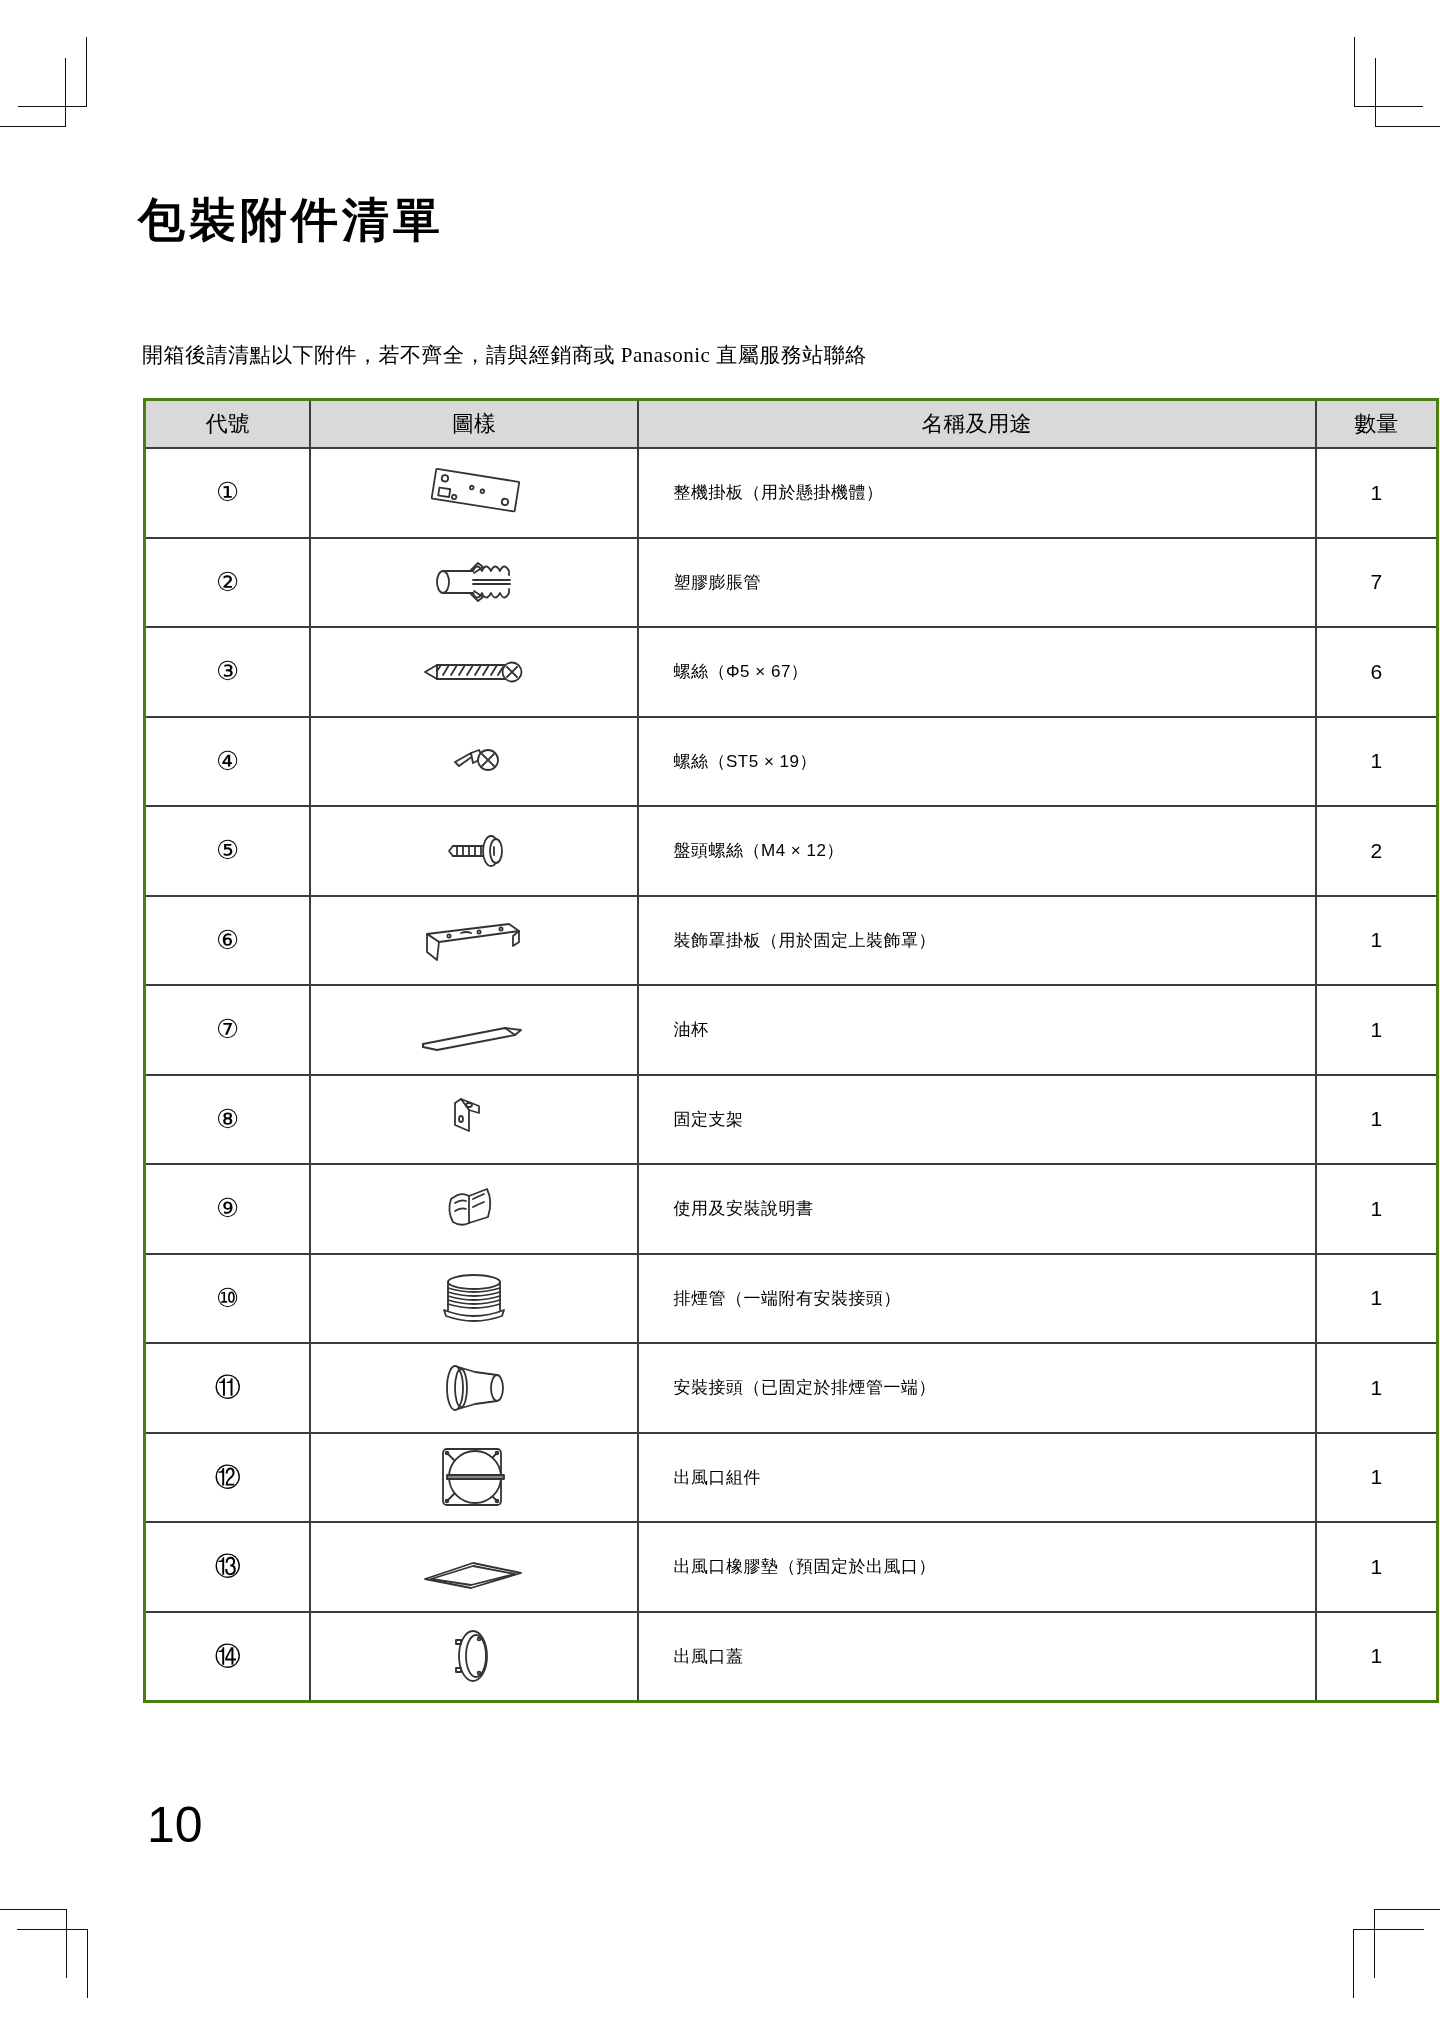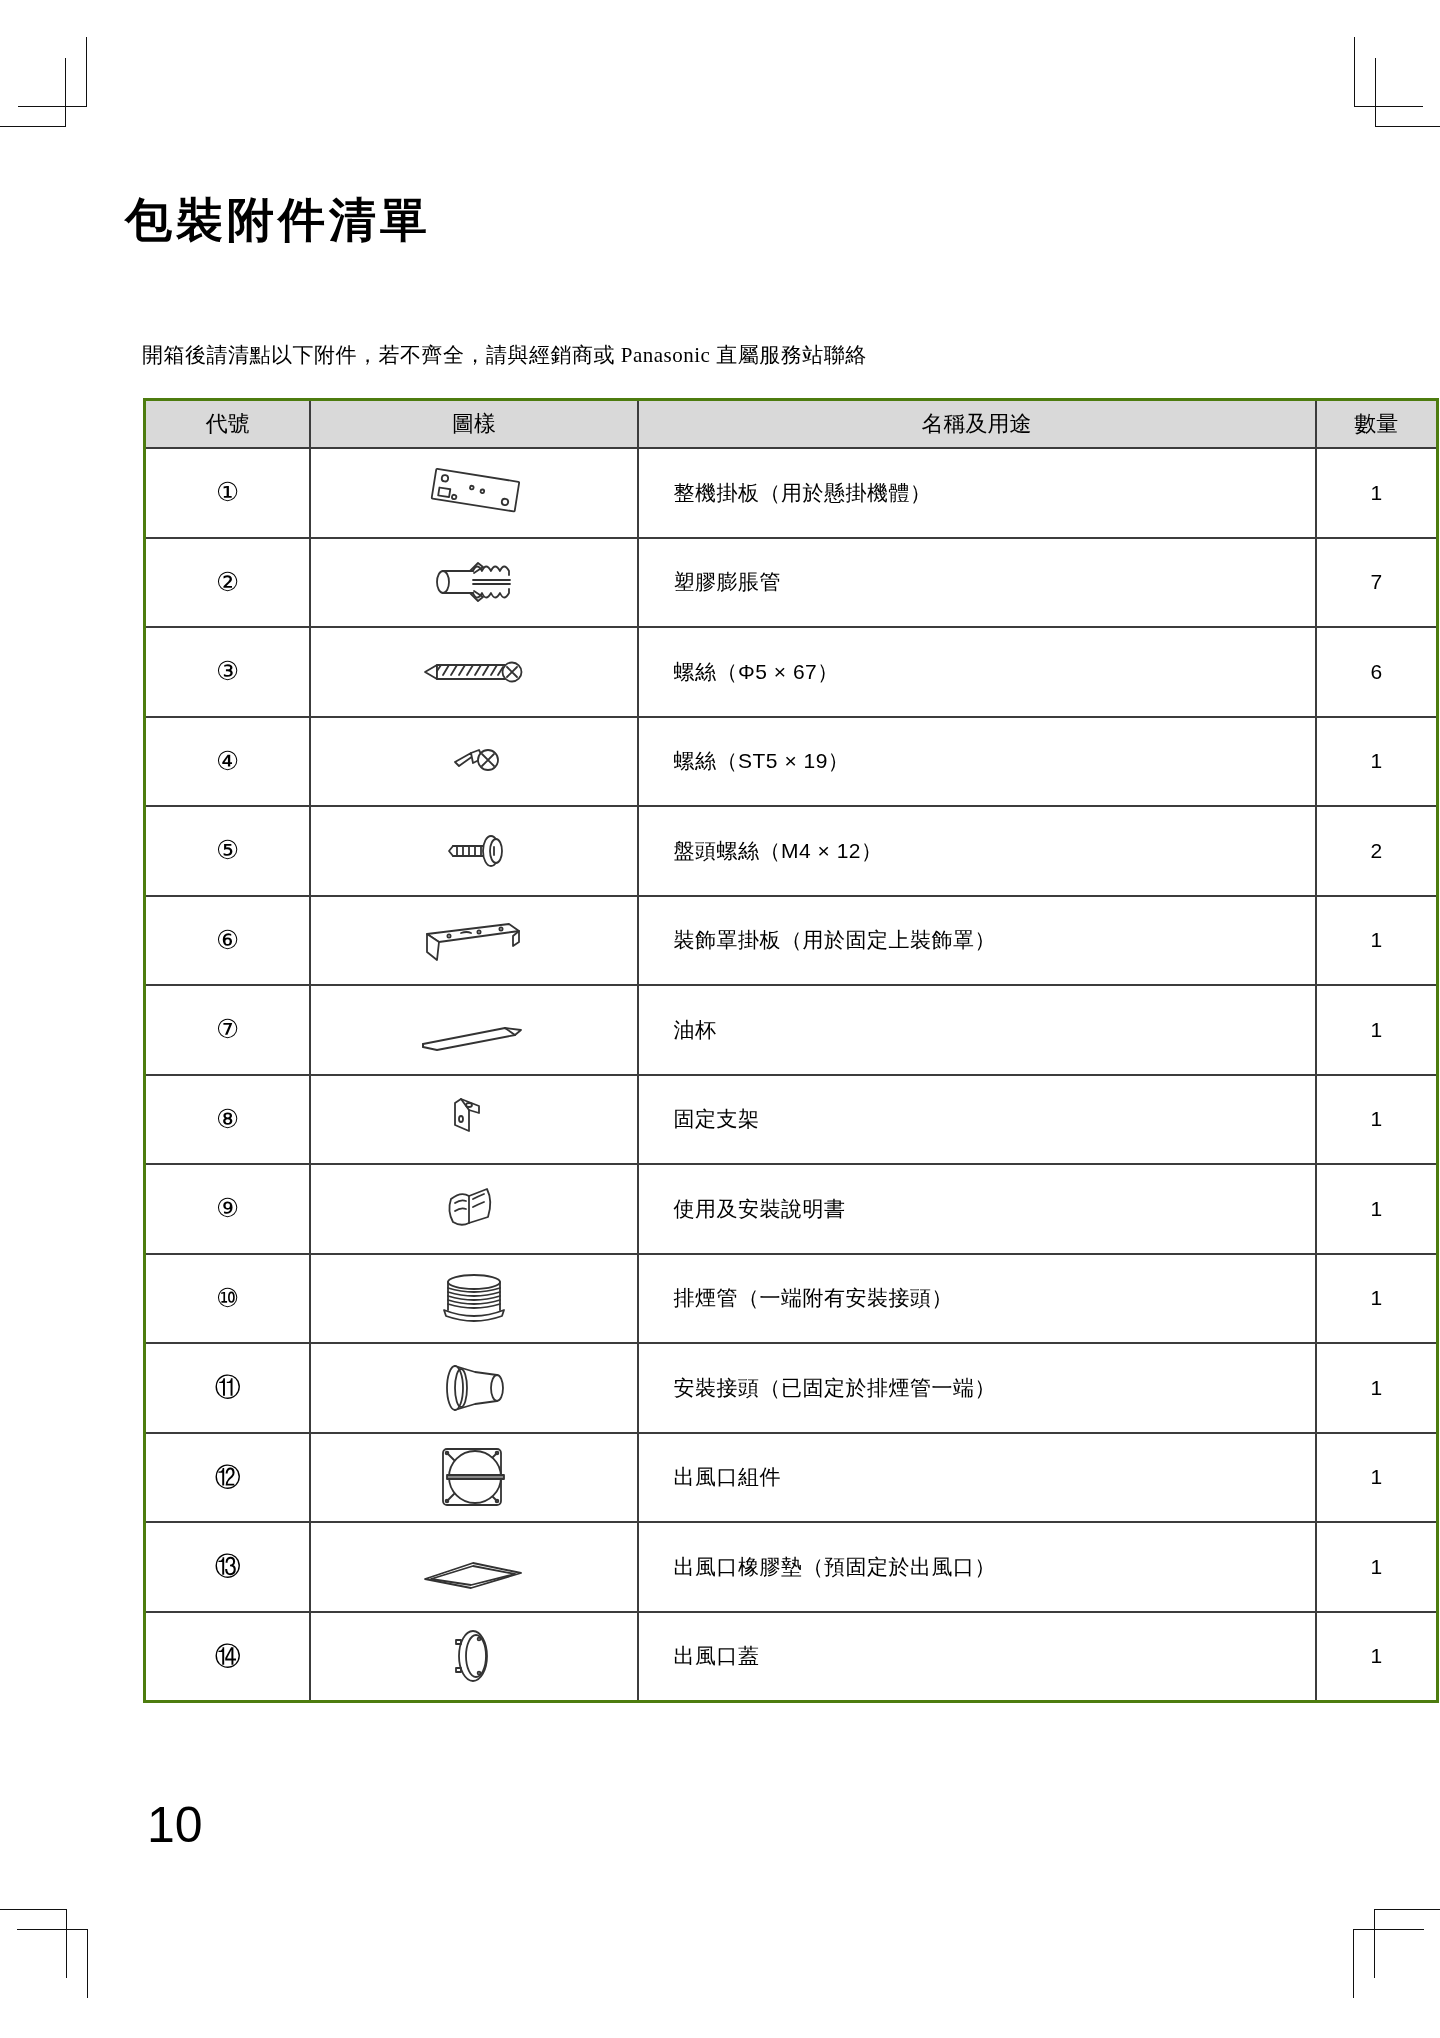--- a/index.html
+++ b/index.html
@@ -15,21 +15,21 @@
   .mark-tl-outer{left:18px;top:37px;width:68px;height:69px;border-right:1.5px solid;border-bottom:1.5px solid;}
   .mark-tl-inner{left:0px;top:58px;width:65px;height:68px;border-right:1.5px solid;border-bottom:1.5px solid;}
   .mark-tr-outer{left:1354px;top:37px;width:68px;height:69px;border-left:1.5px solid;border-bottom:1.5px solid;}
   .mark-tr-inner{left:1375px;top:58px;width:65px;height:68px;border-left:1.5px solid;border-bottom:1.5px solid;}
   .mark-bl-outer{left:17px;top:1929px;width:70px;height:68px;border-right:1.5px solid;border-top:1.5px solid;}
   .mark-bl-inner{left:0px;top:1909px;width:66px;height:68px;border-right:1.5px solid;border-top:1.5px solid;}
   .mark-br-outer{left:1353px;top:1929px;width:70px;height:68px;border-left:1.5px solid;border-top:1.5px solid;}
   .mark-br-inner{left:1374px;top:1909px;width:66px;height:68px;border-left:1.5px solid;border-top:1.5px solid;}
 
   .page-title{
-    position:absolute;left:125px;top:158px;
+    position:absolute;left:138px;top:158px;
     font-size:47px;font-weight:700;letter-spacing:4px;color:#000;
   }
   .intro-text{
     position:absolute;left:142px;top:341px;
     font-size:21px;color:#000;letter-spacing:0.5px;font-family:Liberation Serif, serif;
   }
   table.acc{
     position:absolute;left:143px;top:398px;width:1296px;
     border-collapse:collapse;table-layout:fixed;
     border:3px solid #4d7c0f;
@@ -38,21 +38,21 @@
     border:2px solid #3c3c3c;
   }
   table.acc th{
     background:#d9d9d9;height:44px;font-size:22px;font-weight:400;color:#000;
     text-align:center;
   }
   table.acc tr.row{height:89.5px;}
   td.c-code{text-align:center;font-size:26px;color:#000;}
   td.c-icon{text-align:center;vertical-align:middle;}
   td.c-icon svg{display:block;margin:0 auto;}
-  td.c-name{font-size:21px;color:#000;padding-left:35px;letter-spacing:0.5px;}
+  td.c-name{font-size:17px;color:#000;padding-left:35px;letter-spacing:0.5px;}
   td.c-qty{text-align:center;font-size:21px;color:#000;}
   .col-code{width:147px;}
   .col-icon{width:290px;}
   .col-name{width:601px;}
   .col-qty{width:108px;}
 
   .page-number{
     position:absolute;left:147px;top:1796px;
     font-size:50px;color:#000;
   }

